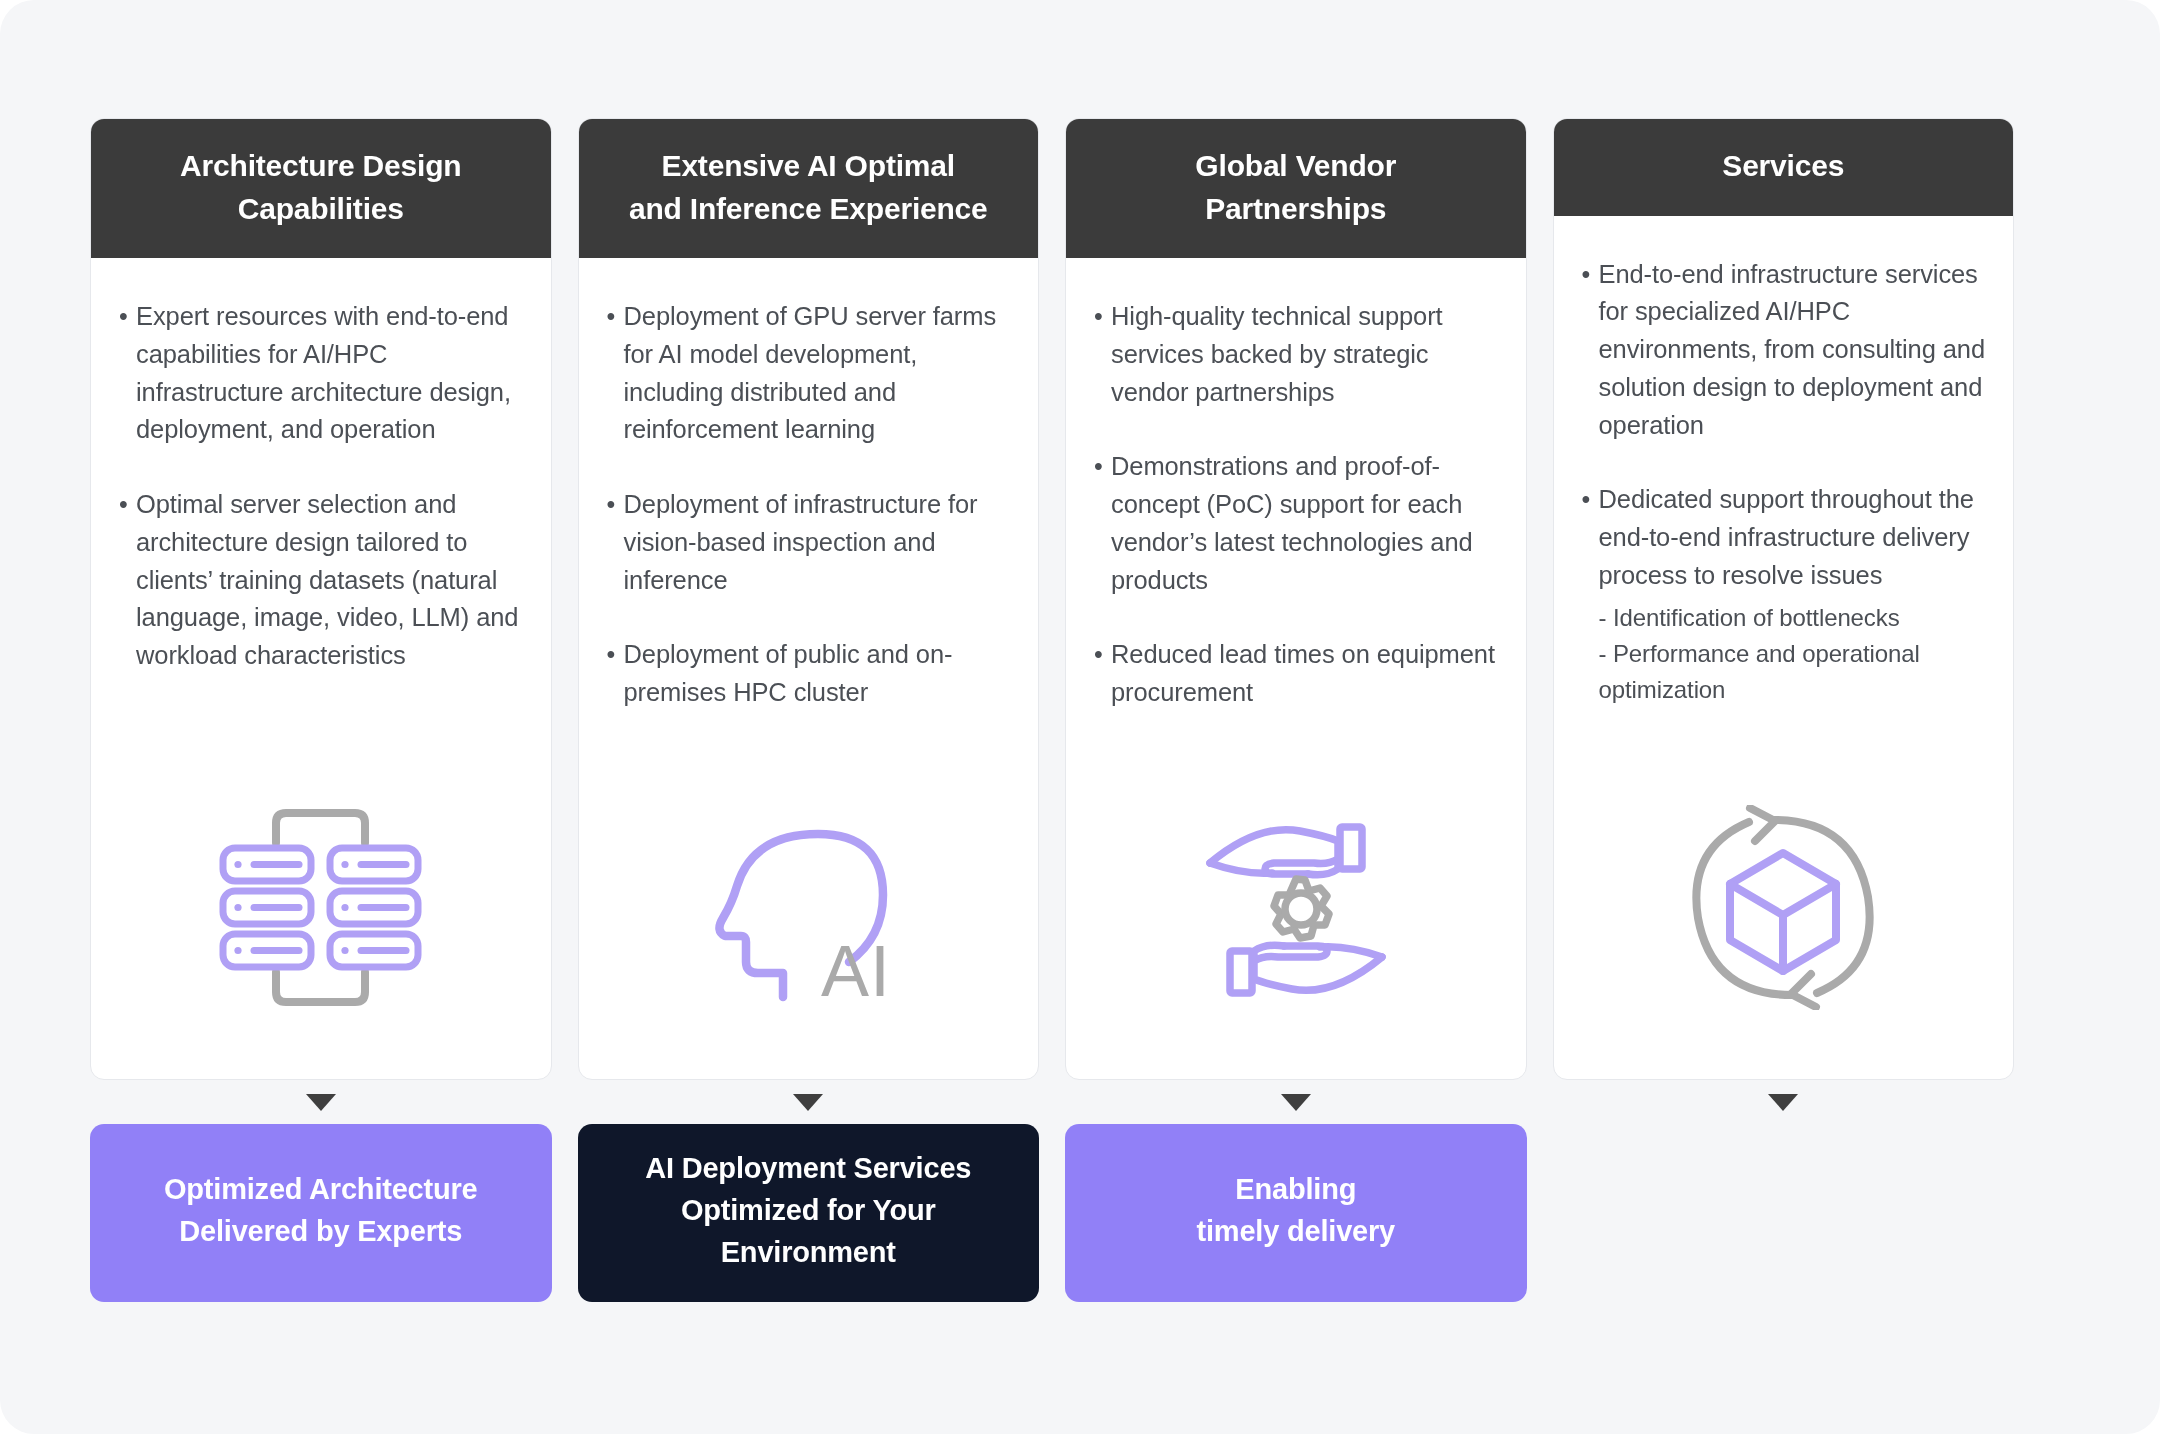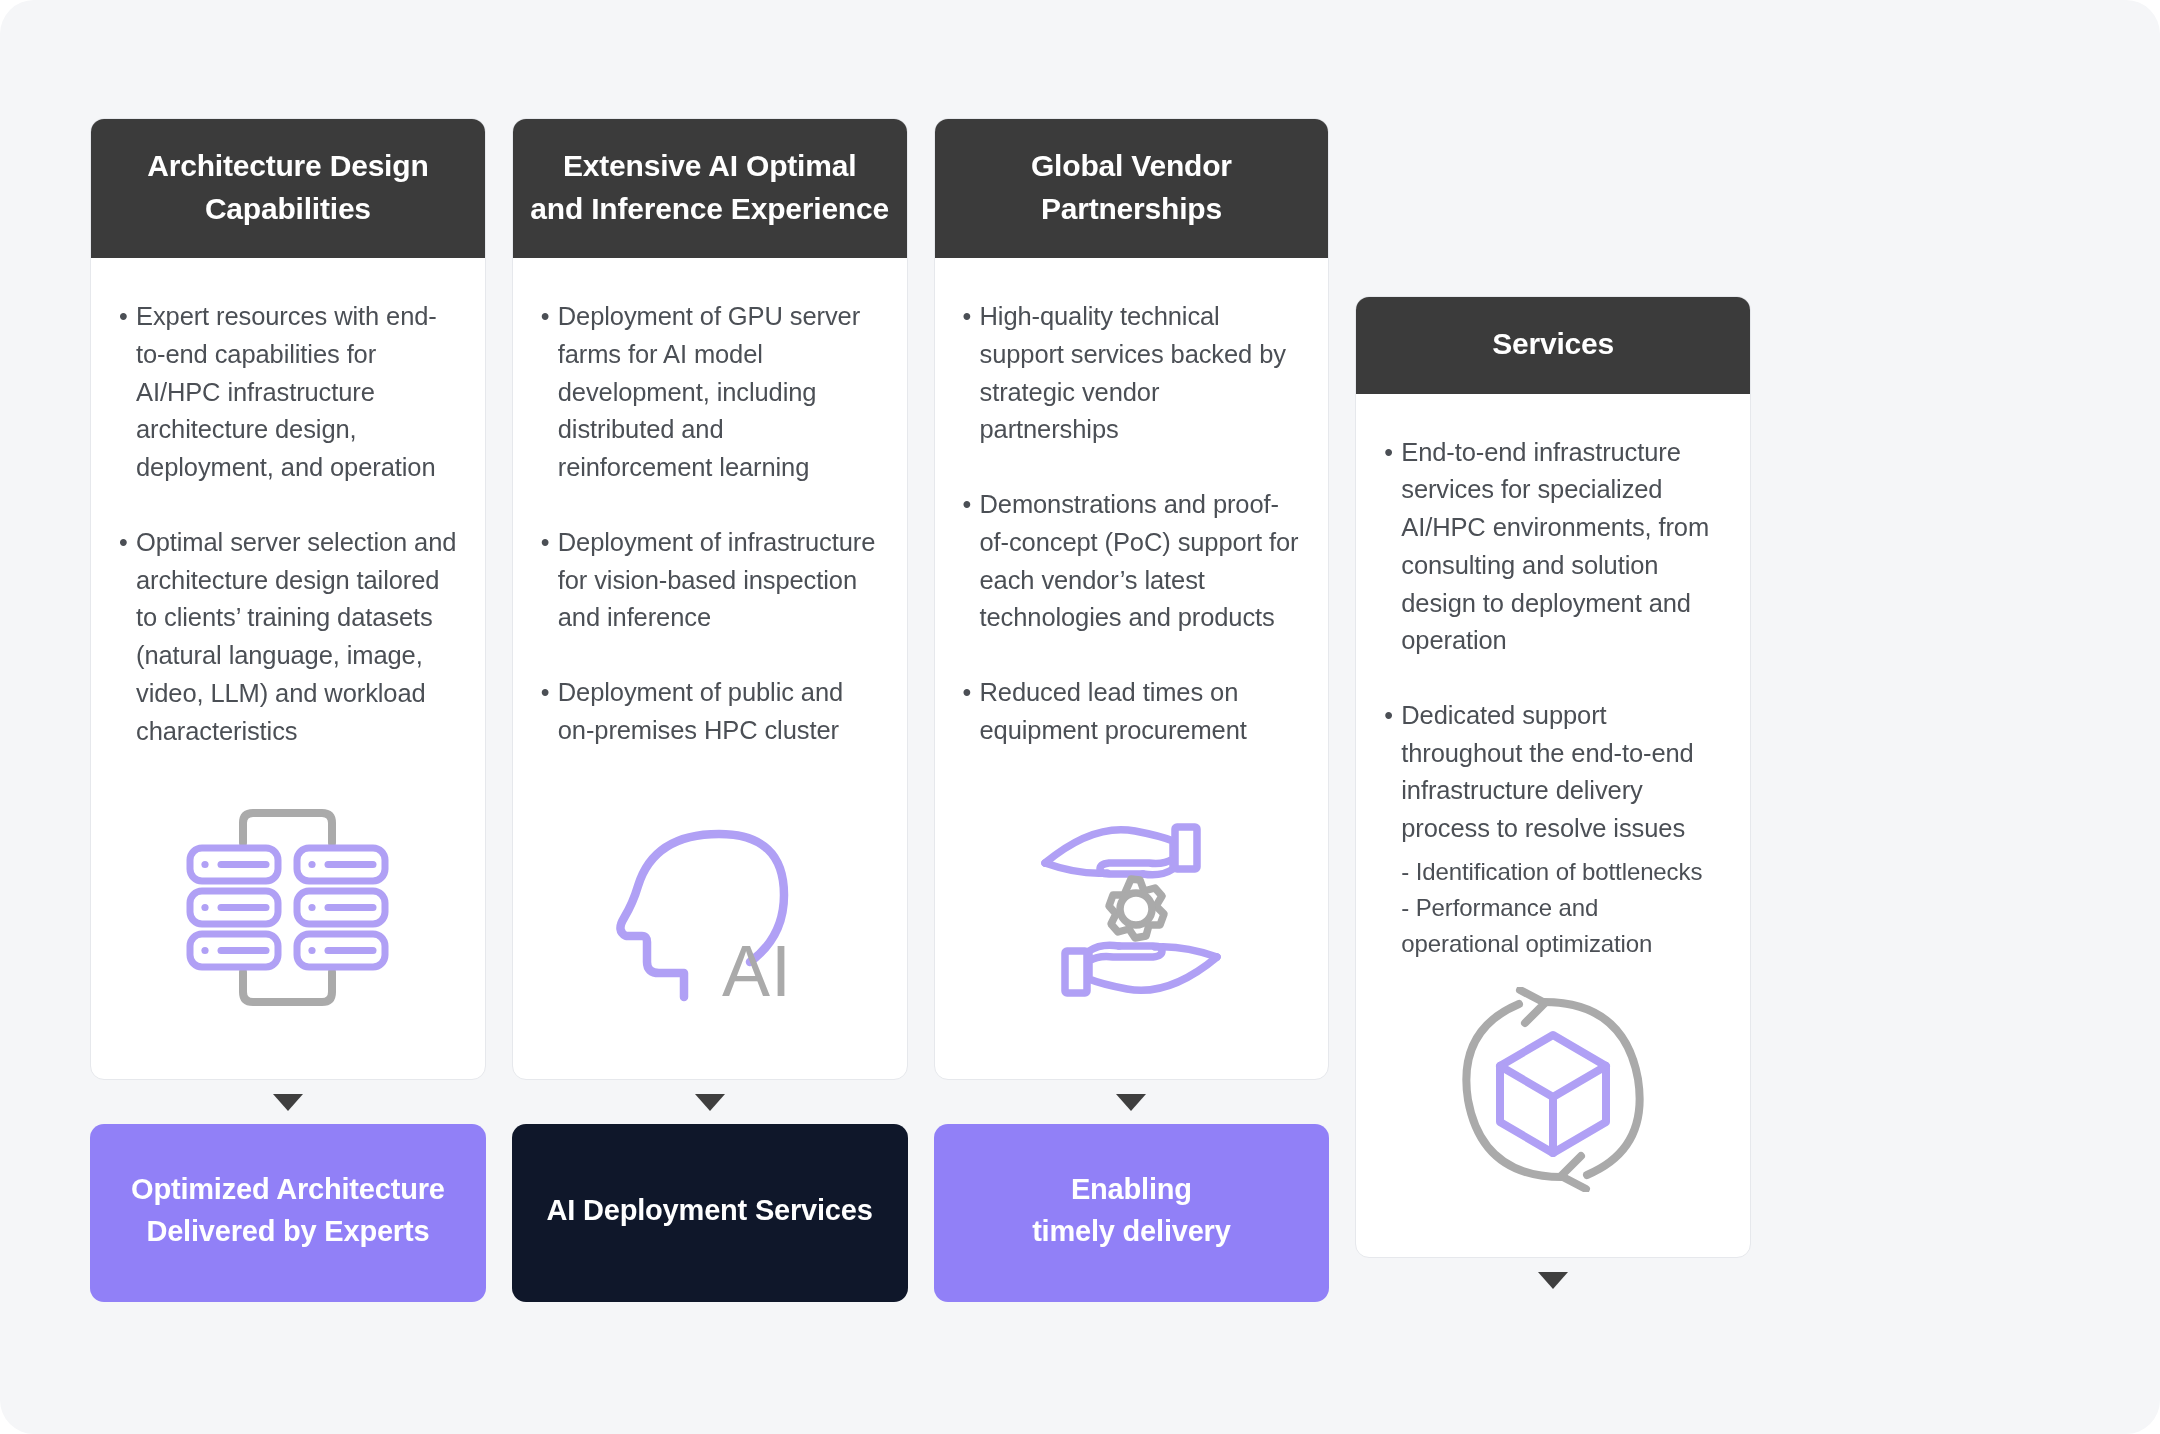--- a/index.html
+++ b/index.html
@@ -18,24 +18,23 @@
     border-radius: 34px;
     padding: 0;
     position: relative;
     overflow: hidden;
   }
 
   .grid {
     position: absolute;
     left: 90px;
     top: 118px;
-    width: 1661px;
+    width: 1924px;
     display: flex;
     gap: 26px;
-    align-items: flex-end;
   }
 
   .column {
     flex: 1 1 0;
     display: flex;
     flex-direction: column;
     min-width: 0;
   }
 
   
@@ -233,20 +232,21 @@
               <text x="120" y="184" font-family="'Liberation Sans', sans-serif" font-size="72" fill="#aaaaaa" letter-spacing="1">AI</text>
             </svg>
           </div>
         </div>
       </div>
       <div class="connector">
         <div class="tri"></div>
       </div>
       <div class="banner" style="background:#0f172a">
         <span class="bl">AI Deployment Services</span>
+        <span class="bl">Optimized for Your Environment</span>
       </div>
     </div>
 
     <div class="column">
       <div class="card">
         <div class="card-header">
           <span class="hl">Global Vendor</span>
           <span class="hl">Partnerships</span>
         </div>
         <div class="card-body">

